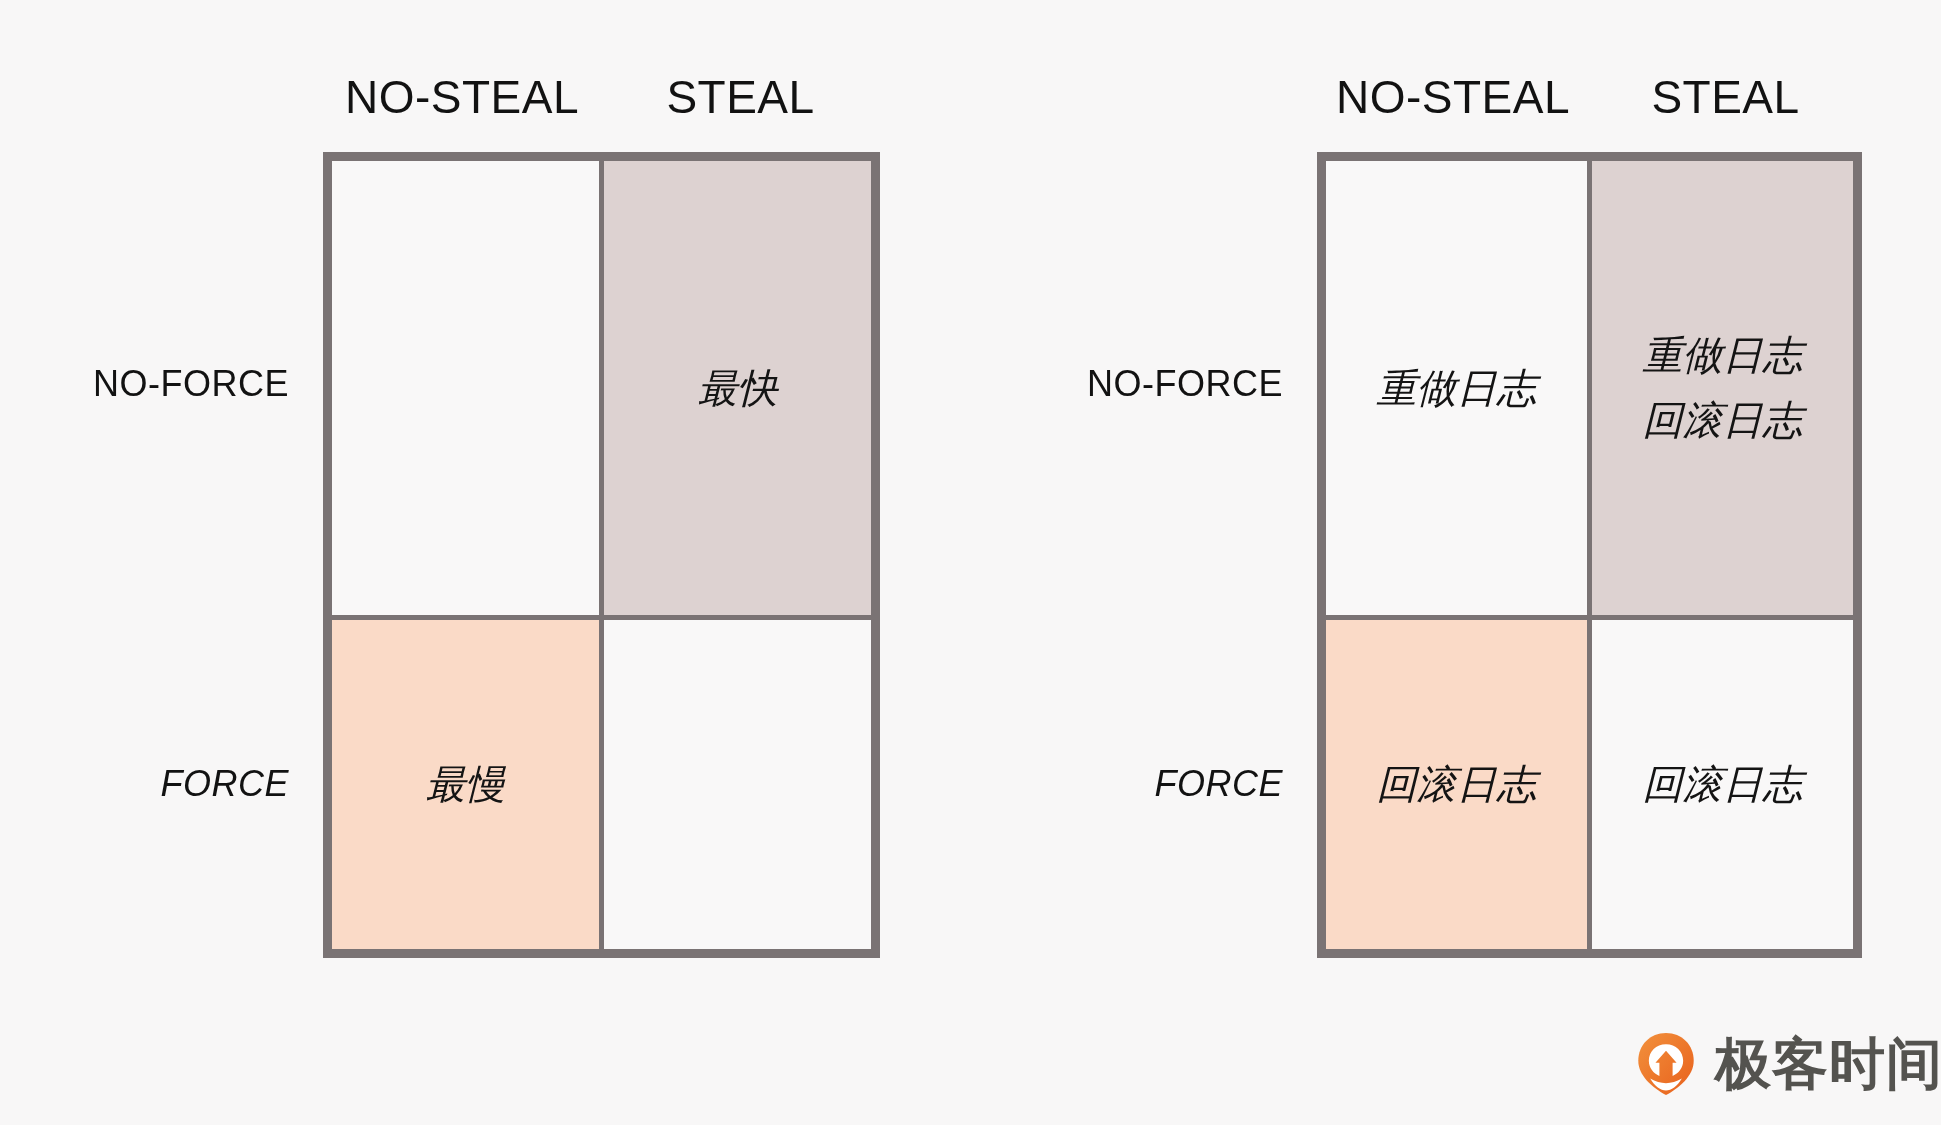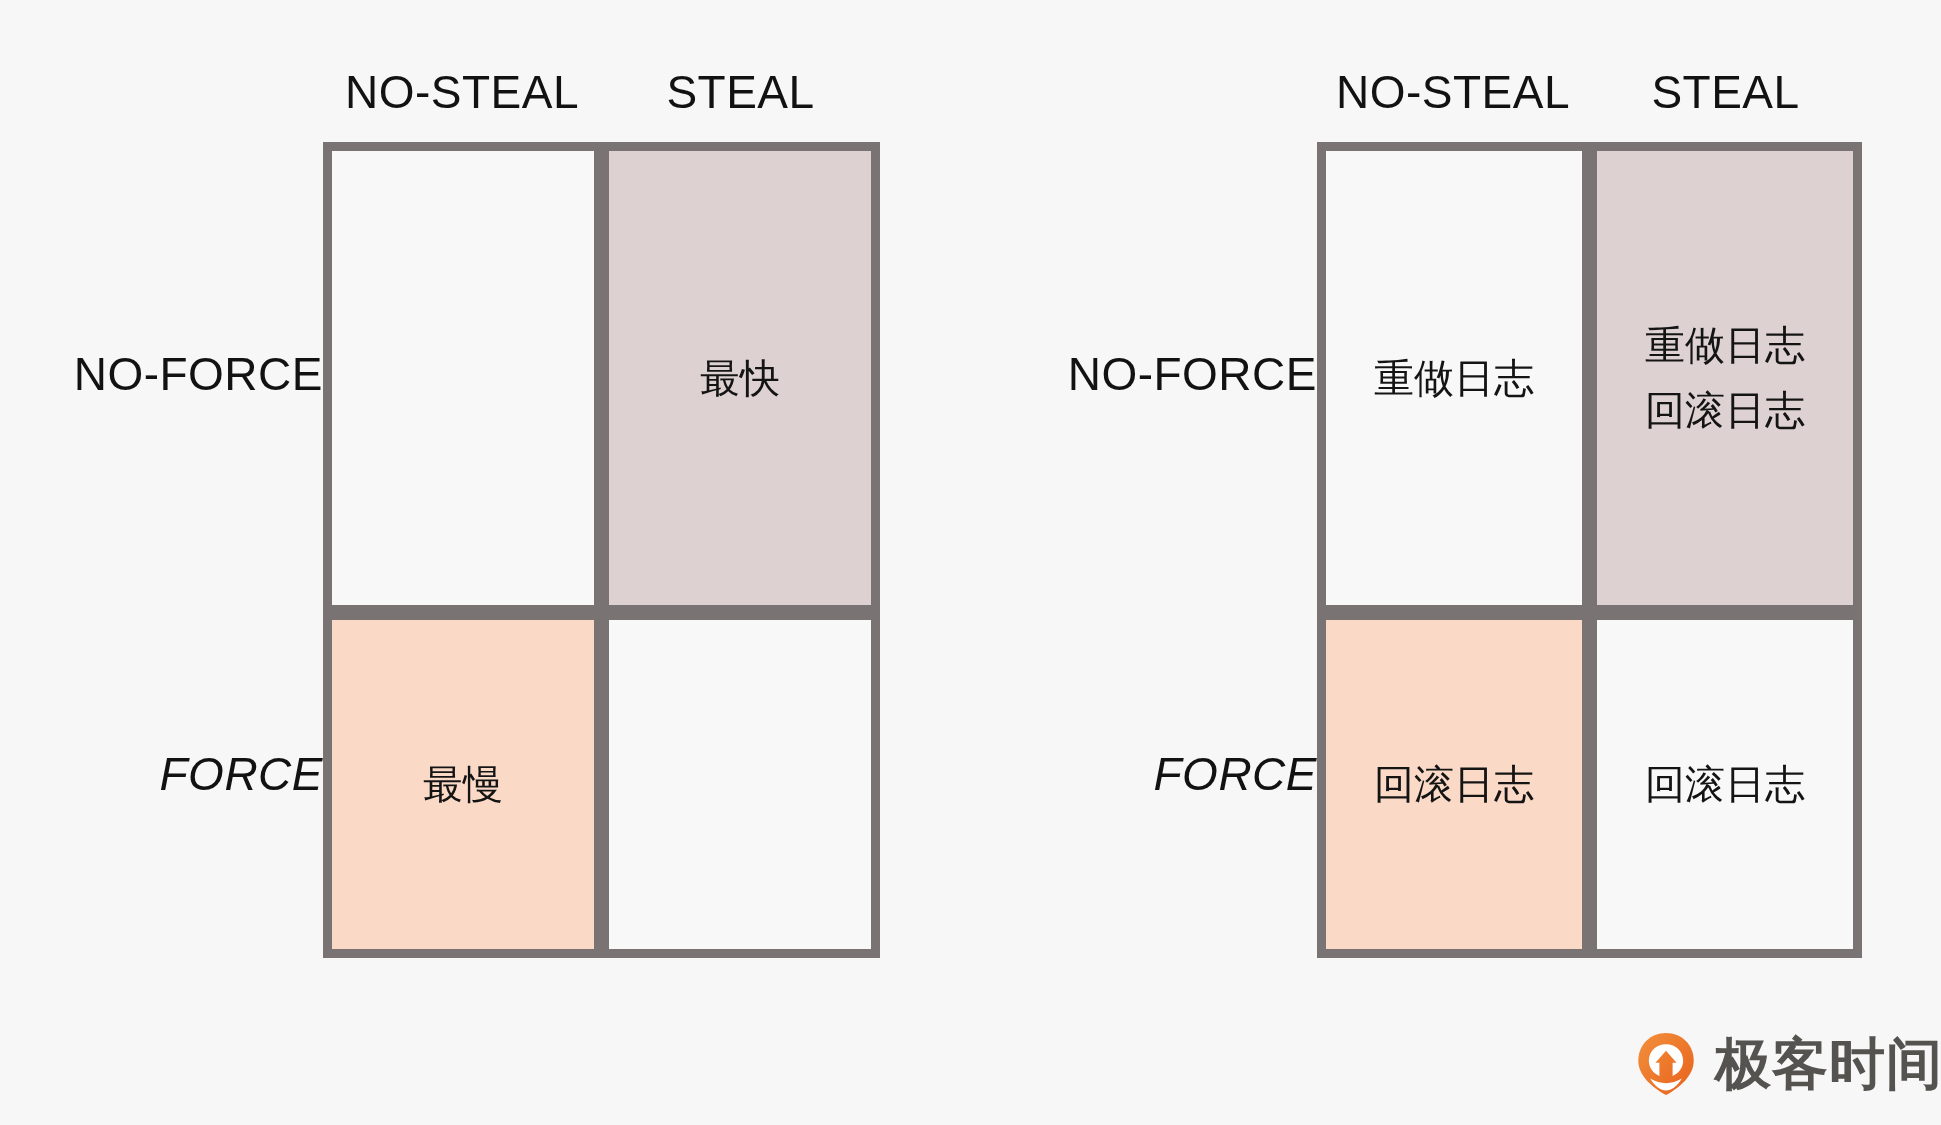--- a/index.html
+++ b/index.html
@@ -50,34 +50,36 @@
   }
   .row-heads {
     display: flex;
     flex-direction: column;
     flex: 0 0 auto;
   }
   .row-head {
     display: flex;
     align-items: center;
     justify-content: flex-end;
-    font-size: 46px;
+    padding-right: 34px;
+    font-size: 36px;
     letter-spacing: 0.5px;
     color: #121212;
     box-sizing: border-box;
   }
 
   .grid {
     flex: 1 1 auto;
     display: grid;
     grid-template-columns: 1fr 1fr;
     background: #7A7374;
     border: 9px solid #7A7374;
-    gap: 15px;
+    gap: 5px;
     box-sizing: border-box;
+    font-style: italic;
   }
 
   .cell {
     background: #F9F8F8;
     display: flex;
     flex-direction: column;
     align-items: center;
     justify-content: center;
     font-size: 40px;
     color: #141414;

